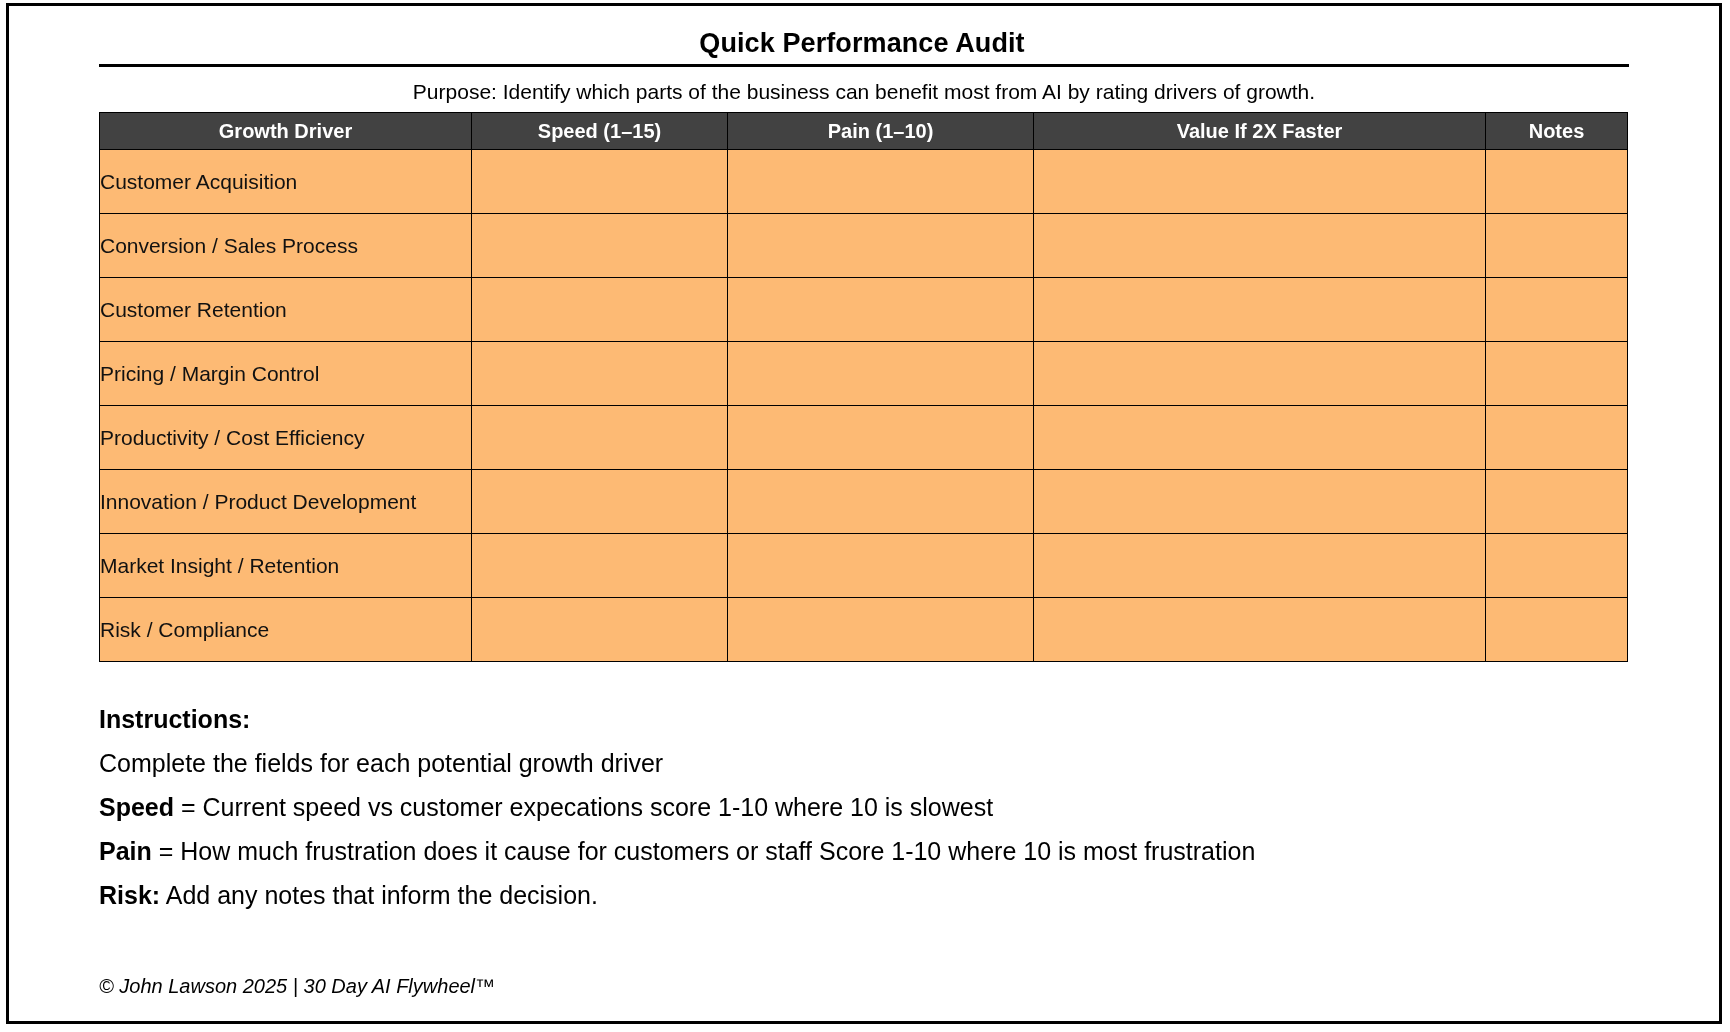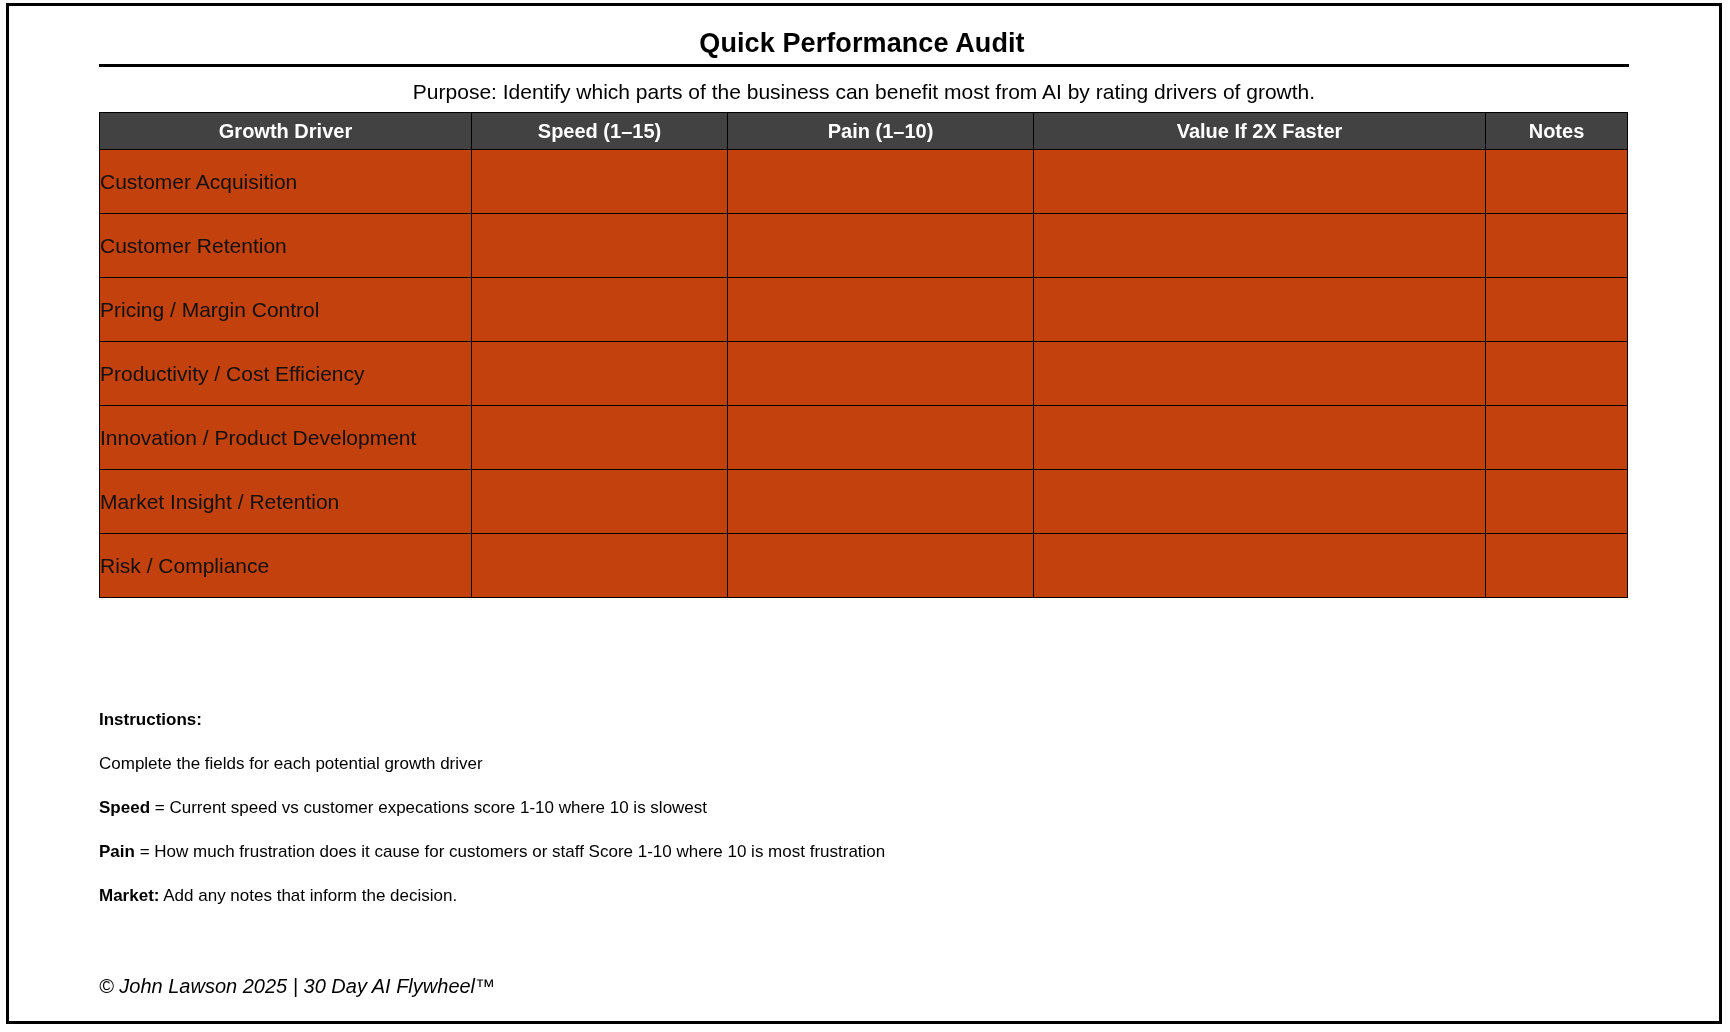--- a/index.html
+++ b/index.html
@@ -94,21 +94,21 @@
     color: #ffffff;
     font-size: 20px;
     font-weight: bold;
     height: 36px;
     text-align: center;
     vertical-align: middle;
     border-color: #000000;
   }
   table.audit-table tbody td {
     height: 63px;
-    background: #c2410c;
+    background: #fdba74;
     vertical-align: middle;
   }
   td.driver-cell {
     text-align: left;
     padding-left: 8px;
     font-size: 21px;
     line-height: 26px;
     color: #111111;
   }
   td.entry-cell {
@@ -123,21 +123,21 @@
   col.c-notes  { width: 142px; }
 
   
   .instructions {
     position: absolute;
     left: 90px;
     top: 700px;
     width: 1540px;
   }
   .instr-line {
-    font-size: 17px;
+    font-size: 25px;
     line-height: 27px;
     margin-bottom: 17px;
     white-space: nowrap;
   }
   .instr-heading {
     font-weight: bold;
   }
   .instr-line .lbl {
     font-weight: bold;
   }
@@ -184,20 +184,27 @@
         </thead>
         <tbody id="audit-body">
             <tr>
               <td class="driver-cell">Customer Acquisition</td>
               <td class="entry-cell"></td>
               <td class="entry-cell"></td>
               <td class="entry-cell"></td>
               <td class="entry-cell"></td>
             </tr>
             <tr>
+              <td class="driver-cell">Conversion / Sales Process</td>
+              <td class="entry-cell"></td>
+              <td class="entry-cell"></td>
+              <td class="entry-cell"></td>
+              <td class="entry-cell"></td>
+            </tr>
+            <tr>
               <td class="driver-cell">Customer Retention</td>
               <td class="entry-cell"></td>
               <td class="entry-cell"></td>
               <td class="entry-cell"></td>
               <td class="entry-cell"></td>
             </tr>
             <tr>
               <td class="driver-cell">Pricing / Margin Control</td>
               <td class="entry-cell"></td>
               <td class="entry-cell"></td>
@@ -244,20 +251,20 @@
       <div class="instr-line">
         <span class="lbl">Speed</span><span class="sep"> = </span><span>Current speed vs customer expecations score 1-10 where 10 is slowest</span>
       </div>
 
       <div class="instr-line">
         <span class="lbl">Pain</span><span class="sep"> = </span><span>How much frustration does it cause for customers or staff Score 1-10 where 10 is most frustration</span>
       </div>
 
 
       <div class="instr-line">
-        <span class="lbl">Market:</span><span class="sep"> </span><span>Add any notes that inform the decision.</span>
+        <span class="lbl">Risk:</span><span class="sep"> </span><span>Add any notes that inform the decision.</span>
       </div>
     </div>
 
     <div class="footer-credit">© John Lawson 2025 | 30 Day AI Flywheel™</div>
 
   </div>
 </div>
 
 </body></html>

